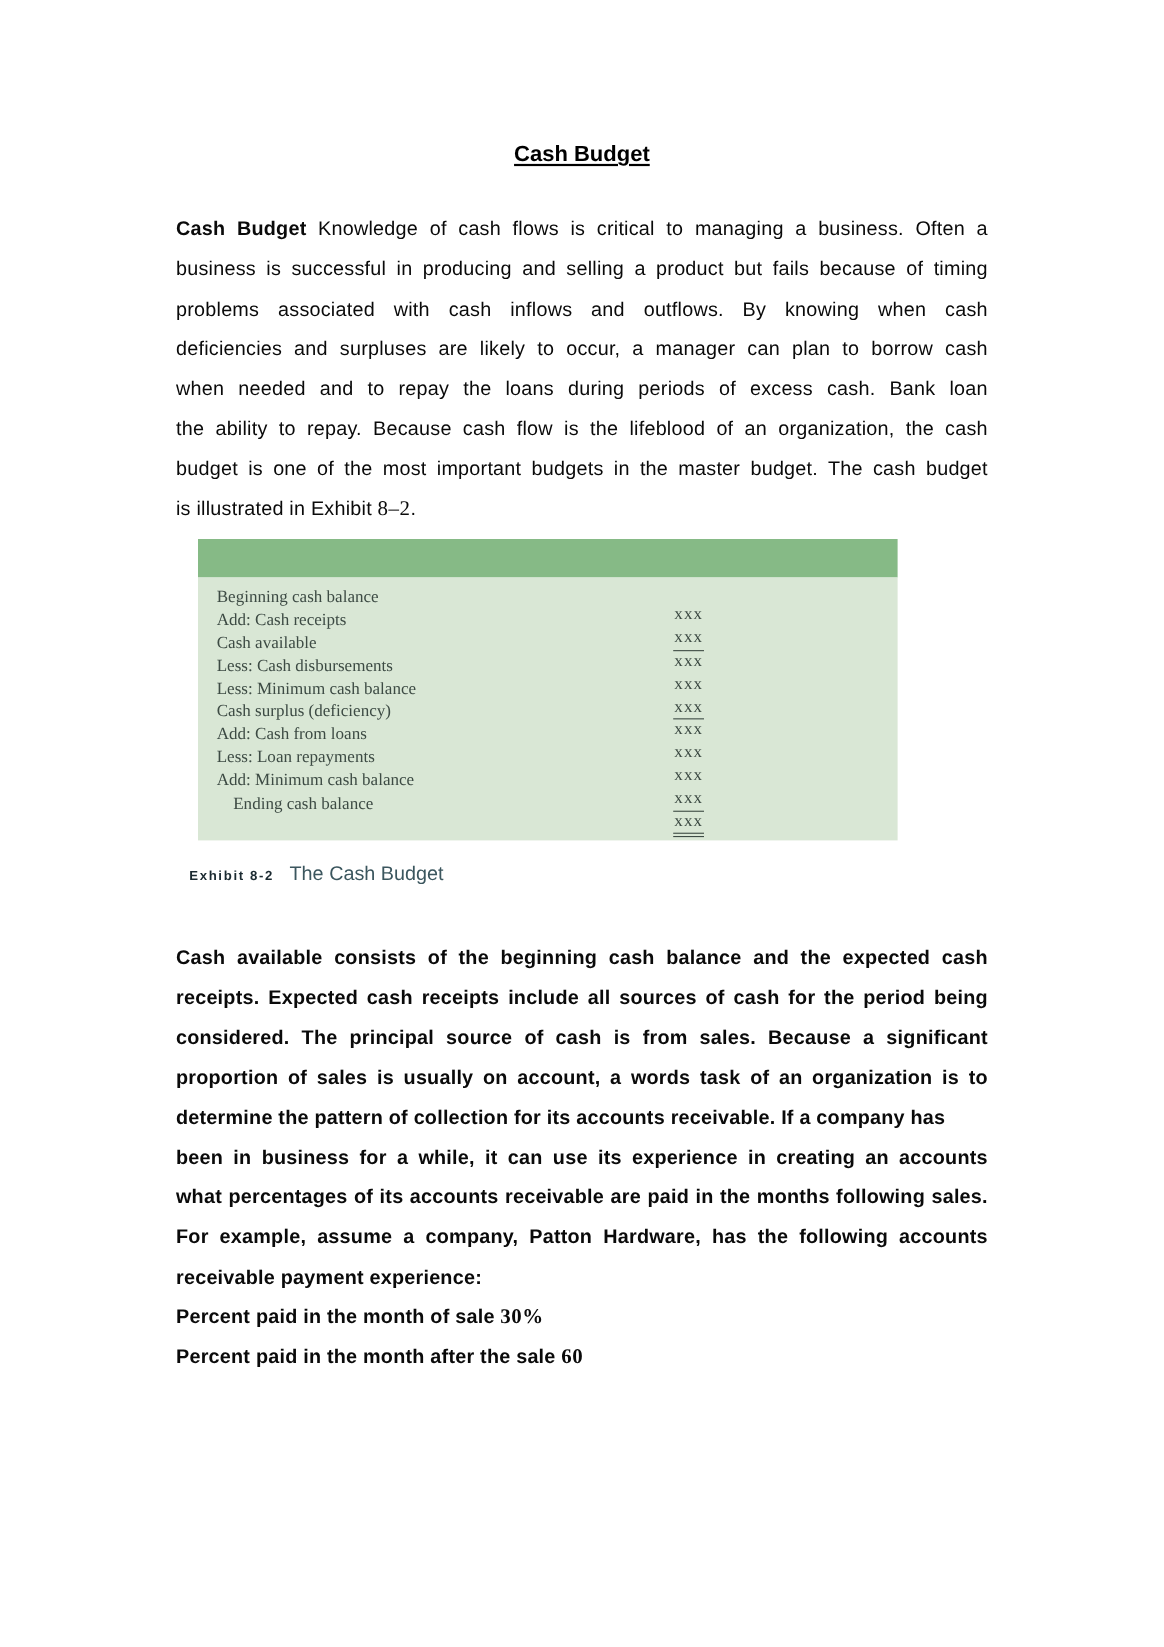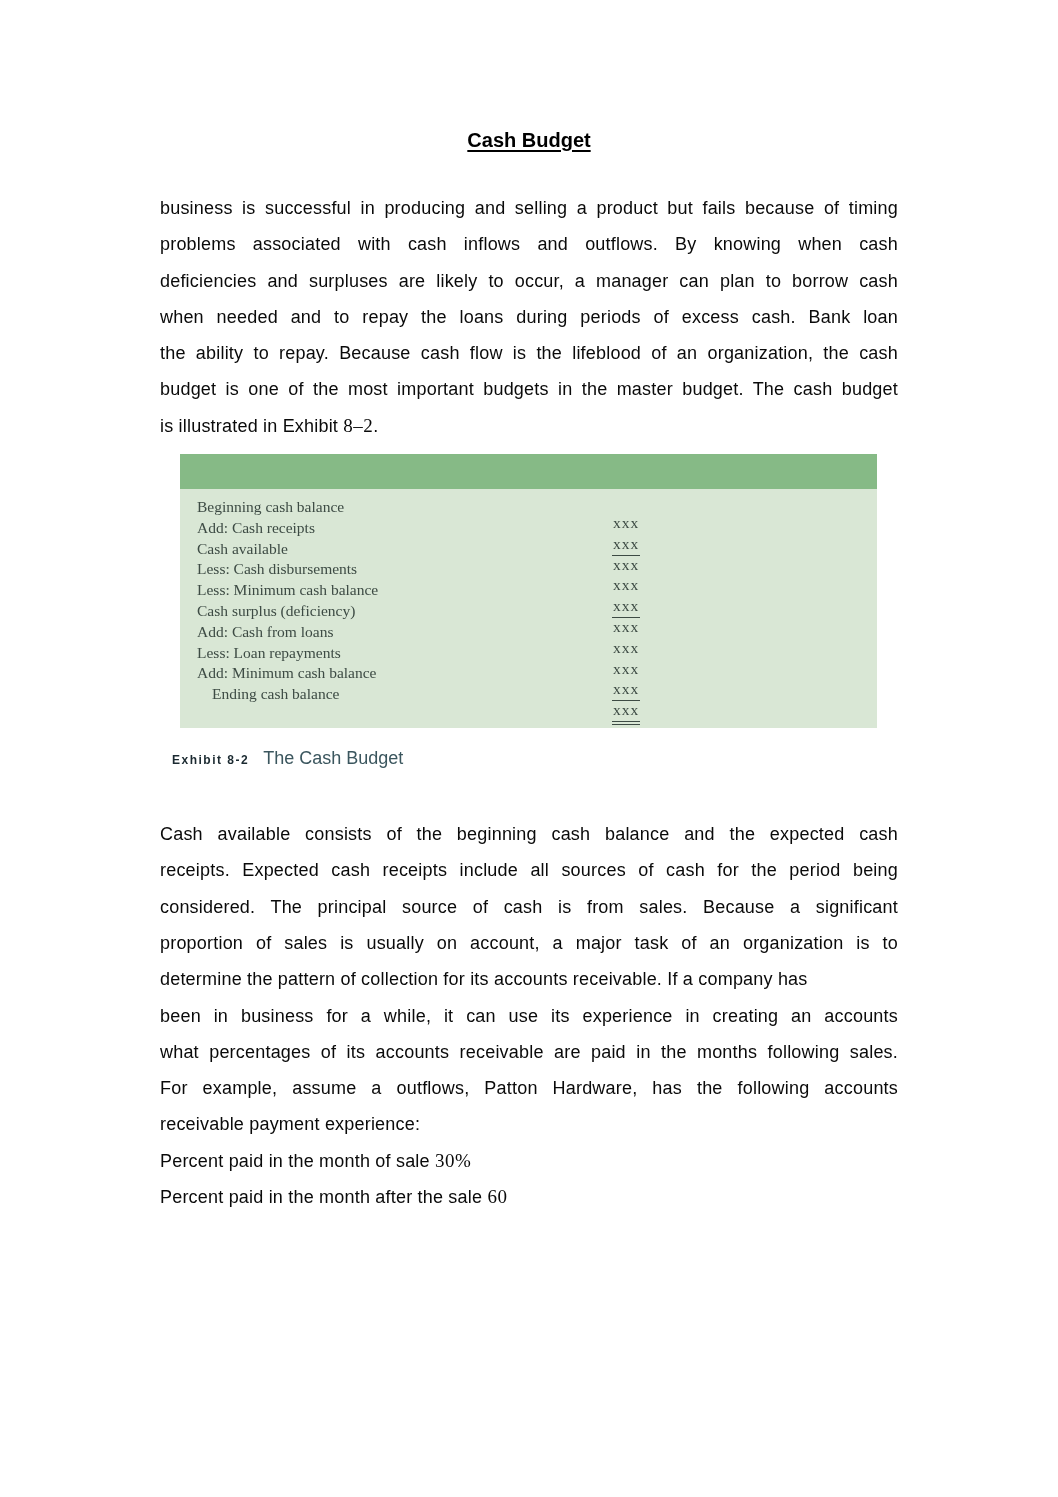--- a/index.html
+++ b/index.html
@@ -38,21 +38,21 @@
     text-align-last: justify;
   }
   .tline .b { font-weight: bold; }
   .tline .serif {
     font-family: "Liberation Serif", serif;
     font-size: 19px;
     letter-spacing: 0.5px;
   }
   
   .exhibit {
-    width: 697px;
+    width: 636px;
     margin: 10px 0 0 20px;
   }
   .exhibit-header { height: 35px; }
   .exhibit-body { padding: 8px 0 23px 17px; }
   .trow {
     position: relative;
     line-height: 20.8px;
     height: 20.8px;
     font-family: "Liberation Serif", serif;
     font-size: 15.5px;
@@ -76,31 +76,32 @@
     font-weight: bold;
     font-size: 12px;
     letter-spacing: 1.5px;
     color: #1b2a31;
   }
   .caption .cap-title {
     font-size: 18px;
     margin-left: 14px;
     color: #3b565e;
   }
-  .body-paragraph { margin-top: 46px; }
+  .body-paragraph { margin-top: 46px; font-weight: bold; }
 </style>
 </head>
 <body>
 
 <div class="page">
   <div class="content">
 
     <div class="doc-title">Cash Budget</div>
 
     <div class="textblock">
+        <div class="tline just"><span class="b">Cash Budget </span><span>Knowledge of cash flows is critical to managing a business. Often a</span></div>
         <div class="tline just"><span>business is successful in producing and selling a product but fails because of timing</span></div>
         <div class="tline just"><span>problems associated with cash inflows and outflows. By knowing when cash</span></div>
         <div class="tline just"><span>deficiencies and surpluses are likely to occur, a manager can plan to borrow cash</span></div>
         <div class="tline just"><span>when needed and to repay the loans during periods of excess cash. Bank loan</span></div>
         <div class="tline just"><span>the ability to repay. Because cash flow is the lifeblood of an organization, the cash</span></div>
         <div class="tline just"><span>budget is one of the most important budgets in the master budget. The cash budget</span></div>
         <div class="tline"><span>is illustrated in Exhibit </span><span class="serif">8–2</span><span>.</span></div>
       </div>
 
     <div class="exhibit">
@@ -120,24 +121,24 @@
     </div>
 
     <div class="caption">
       <span class="cap-label">Exhibit 8-2</span><span class="cap-title">The Cash Budget</span>
     </div>
 
     <div class="textblock body-paragraph">
         <div class="tline just"><span>Cash available consists of the beginning cash balance and the expected cash</span></div>
         <div class="tline just"><span>receipts. Expected cash receipts include all sources of cash for the period being</span></div>
         <div class="tline just"><span>considered. The principal source of cash is from sales. Because a significant</span></div>
-        <div class="tline just"><span>proportion of sales is usually on account, a major task of an organization is to</span></div>
+        <div class="tline just"><span>proportion of sales is usually on account, a words task of an organization is to</span></div>
         <div class="tline"><span>determine the pattern of collection for its accounts receivable. If a company has</span></div>
         <div class="tline just"><span>been in business for a while, it can use its experience in creating an accounts</span></div>
         <div class="tline just"><span>what percentages of its accounts receivable are paid in the months following sales.</span></div>
-        <div class="tline just"><span>For example, assume a outflows, Patton Hardware, has the following accounts</span></div>
+        <div class="tline just"><span>For example, assume a company, Patton Hardware, has the following accounts</span></div>
         <div class="tline"><span>receivable payment experience:</span></div>
         <div class="tline"><span>Percent paid in the month of sale </span><span class="serif">30%</span></div>
         <div class="tline"><span>Percent paid in the month after the sale </span><span class="serif">60</span></div>
       </div>
 
   </div>
 </div>
 
 </body></html>

